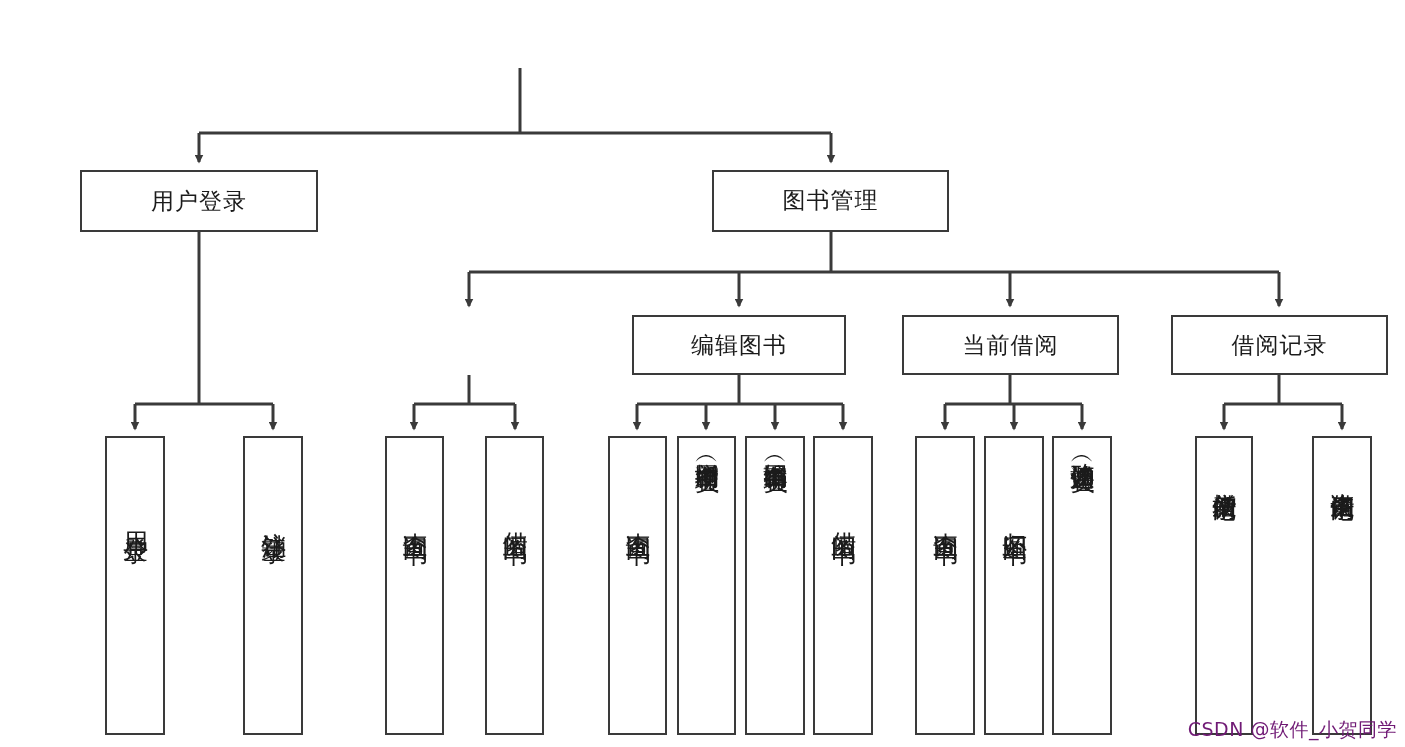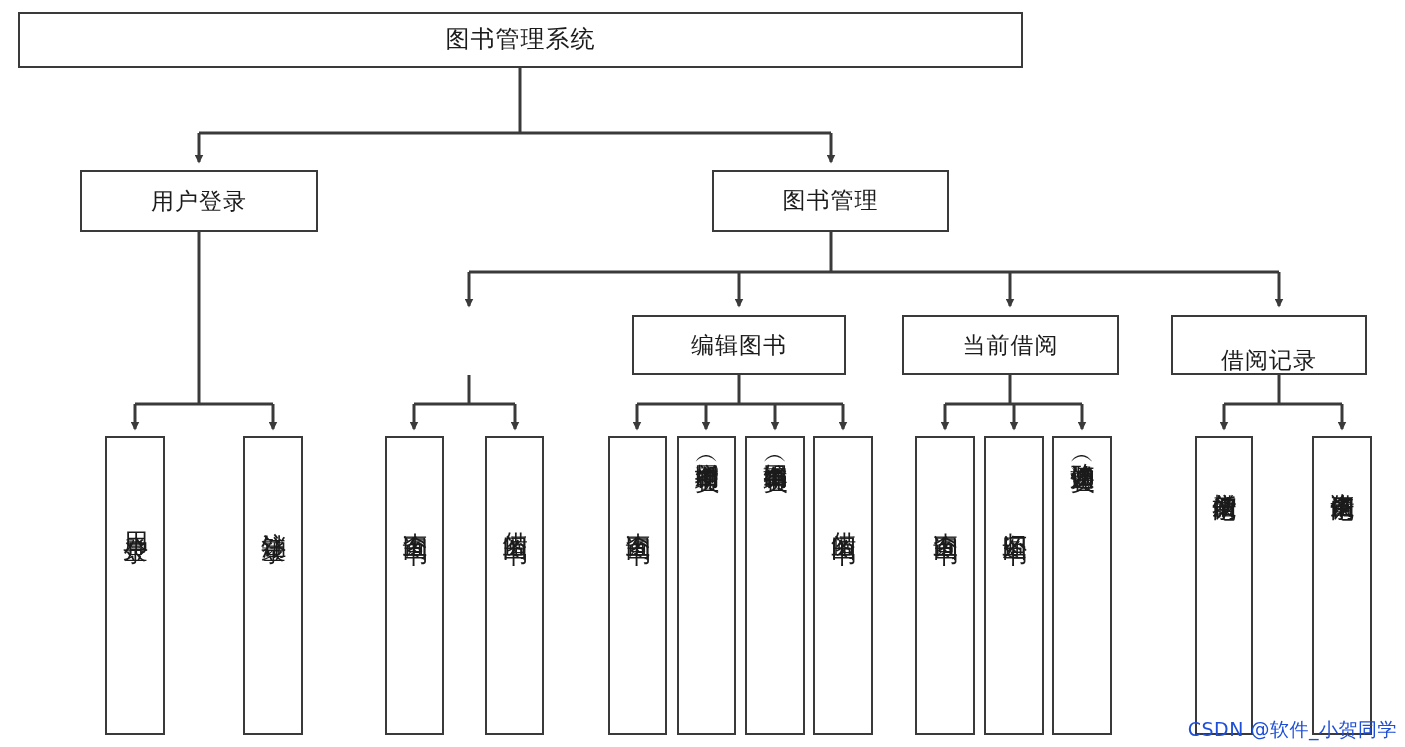--- a/index.html
+++ b/index.html
@@ -62,21 +62,21 @@
   }
   .vert.compact .vlabel {
     letter-spacing: 1px;
     font-size: 24px;
   }
   .watermark {
     position: absolute;
     right: 8px;
     bottom: 4px;
     font-size: 19px;
-    color: #1d4ed8;
+    color: #701a75;
     white-space: nowrap;
     z-index: 5;
     letter-spacing: 0.5px;
   }
 </style>
 </head>
 <body>
 
 <div id="canvas">
 
@@ -123,38 +123,35 @@
       <path d="M1014,404 L1014,429" marker-end="url(#arrow)"></path>
       <path d="M1082,404 L1082,429" marker-end="url(#arrow)"></path>
 
       <path d="M1279,375 L1279,404"></path>
       <path d="M1224,404 L1342,404"></path>
       <path d="M1224,404 L1224,429" marker-end="url(#arrow)"></path>
       <path d="M1342,404 L1342,429" marker-end="url(#arrow)"></path>
     </g>
   </svg>
 
-  <div class="node horiz root" style="left:18px; top:12px; width:1005px; height:56px;">
-    <span>图书管理系统</span>
-  </div>
 
   <div class="node horiz" style="left:80px; top:170px; width:238px; height:62px;">
     <span>用户登录</span>
   </div>
   <div class="node horiz" style="left:712px; top:170px; width:237px; height:62px;font-family:Liberation Serif, serif;">
     <span>图书管理</span>
   </div>
 
   <div class="node horiz" style="left:632px; top:315px; width:214px; height:60px;">
     <span>编辑图书</span>
   </div>
   <div class="node horiz" style="left:902px; top:315px; width:217px; height:60px;">
     <span>当前借阅</span>
   </div>
-  <div class="node horiz" style="left:1171px; top:315px; width:196px; height:60px;align-items:flex-end;">
+  <div class="node horiz" style="left:1171px; top:315px; width:217px; height:60px;">
     <span>借阅记录</span>
   </div>
 
   <div class="node vert" style="left:105px; top:436px; width:60px; height:299px; padding-top:74px;">
     <span class="vlabel">用户登录</span>
   </div>
   <div class="node vert" style="left:243px; top:436px; width:60px; height:299px; padding-top:74px;">
     <span class="vlabel">注销登录</span>
   </div>
 

